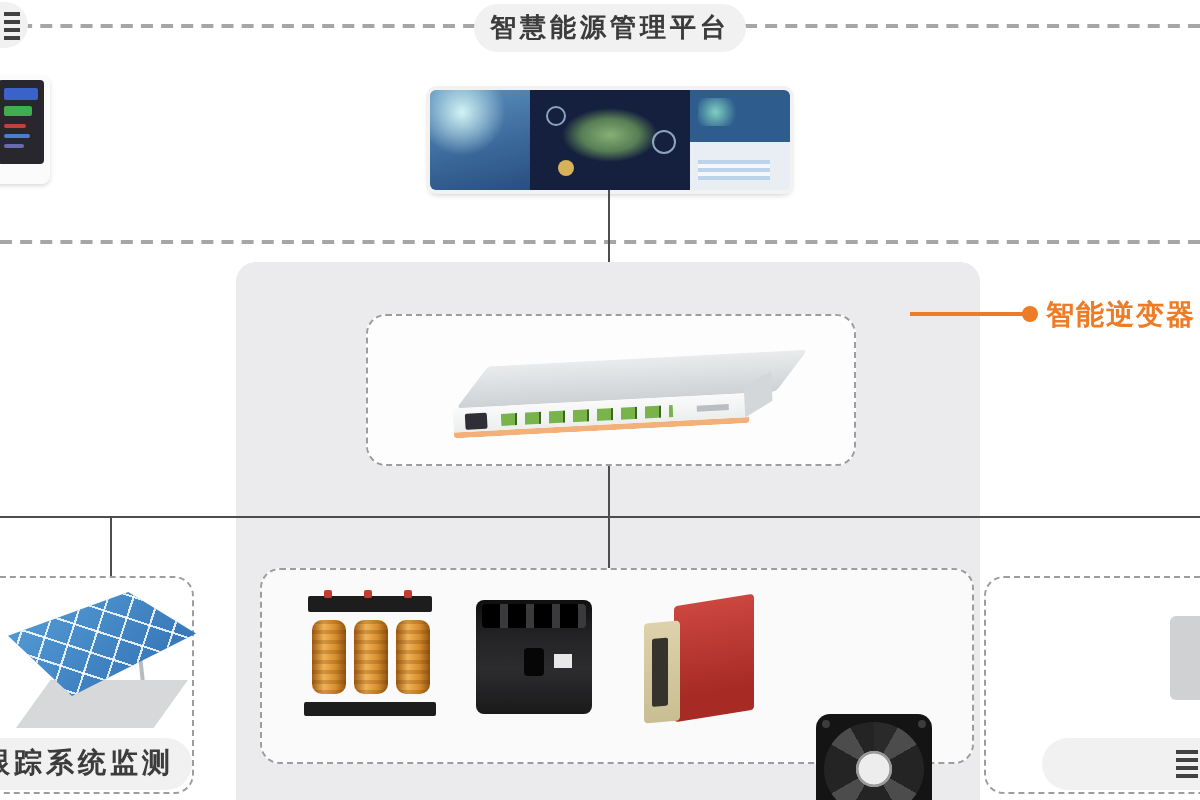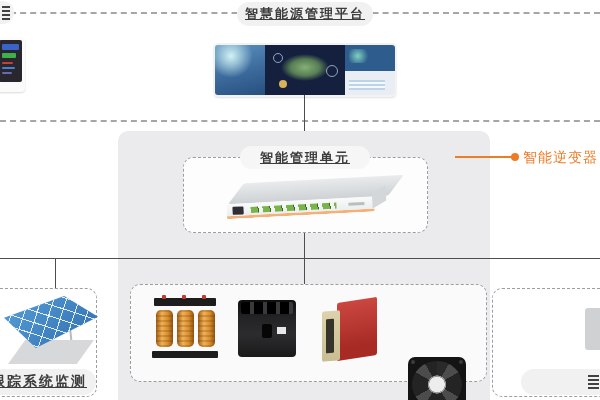--- a/index.html
+++ b/index.html
@@ -15,21 +15,21 @@
   .dash-box { border:1.6px dashed #9d9d9d; border-radius:10px; }
 
   
   .line-v { width:1px; background:#4d4d4d; }
   .line-h { height:1px; background:#4d4d4d; }
 
   
   .pill {
     background:#f1f1f2; border-radius:14px; display:flex; align-items:center;
     justify-content:center; color:#3c3c3c; font-weight:bold; font-size:13px;
-    letter-spacing:2px; white-space:nowrap; z-index:5;text-decoration:underline;
+    letter-spacing:2px; white-space:nowrap; z-index:5;
   }
 
   
   .gray-panel { background:#ebebed; border-radius:10px 10px 0 0; }
 
   
   .hmi { background:#fbfbfb; border-radius:0 4px 4px 0; box-shadow:0 1px 2px rgba(0,0,0,.15); }
   .hmi-screen { position:absolute; left:2px; top:2px; right:3px; height:42px; background:#27272d; border-radius:2px; }
   .hmi-bar { position:absolute; left:3px; border-radius:1px; }
 
@@ -116,21 +116,21 @@
     background:
       radial-gradient(circle, #ededed 0 22%, #9a9a9a 23% 26%, rgba(0,0,0,0) 27%),
       conic-gradient(#2a2a2a 0 30deg, #4c4c4c 30deg 60deg, #242424 60deg 120deg, #4c4c4c 120deg 150deg,
                      #242424 150deg 210deg, #4c4c4c 210deg 240deg, #242424 240deg 300deg, #4c4c4c 300deg 330deg, #242424 330deg 360deg);
   }
   .fan-screw { position:absolute; width:4px; height:4px; background:#3c3c3c; border-radius:50%; }
 
   
   .callout-line { height:2px; background:#ee7c26; }
   .callout-dot { width:8px; height:8px; border-radius:50%; background:#ee7c26; }
-  .callout-text { color:#ee7c26; font-weight:normal; font-size:14px; letter-spacing:1px; white-space:nowrap; }
+  .callout-text { color:#ee7c26; font-weight:bold; font-size:14px; letter-spacing:1px; white-space:nowrap; }
 
   
   .glyph-frag { background:repeating-linear-gradient(0deg,#414141 0 2px, rgba(0,0,0,0) 2px 4px); }
 </style>
 </head>
 <body>
 
 <div class="canvas">
 
   <div class="abs dash-h" style="left:0; top:12px; width:600px;"></div>
@@ -173,23 +173,20 @@
   <div class="abs server" style="left:226px; top:180px;">
     <div class="server-top"></div>
     <div class="server-front">
       <div class="server-disp"></div>
       <div class="server-ports"></div>
       <div class="server-led"></div>
       <div class="server-side"></div>
     </div>
   </div>
 
-  <div class="abs pill" style="left:240px; top:146px; width:130px; height:23px; background:#f6f6f7;">
-    <span>智能管理单元</span>
-  </div>
 
   <div class="abs callout-line" style="left:455px; top:156px; width:58px;"></div>
   <div class="abs callout-dot" style="left:511px; top:153px;"></div>
   <div class="abs callout-text" style="left:523px; top:149px;">智能逆变器</div>
 
   <div class="abs line-v" style="left:304px; top:233px; height:57px;"></div>
 
   <div class="abs line-h" style="left:0; top:258px; width:600px;"></div>
 
   <div class="abs line-v" style="left:55px; top:258px; height:32px;"></div>

